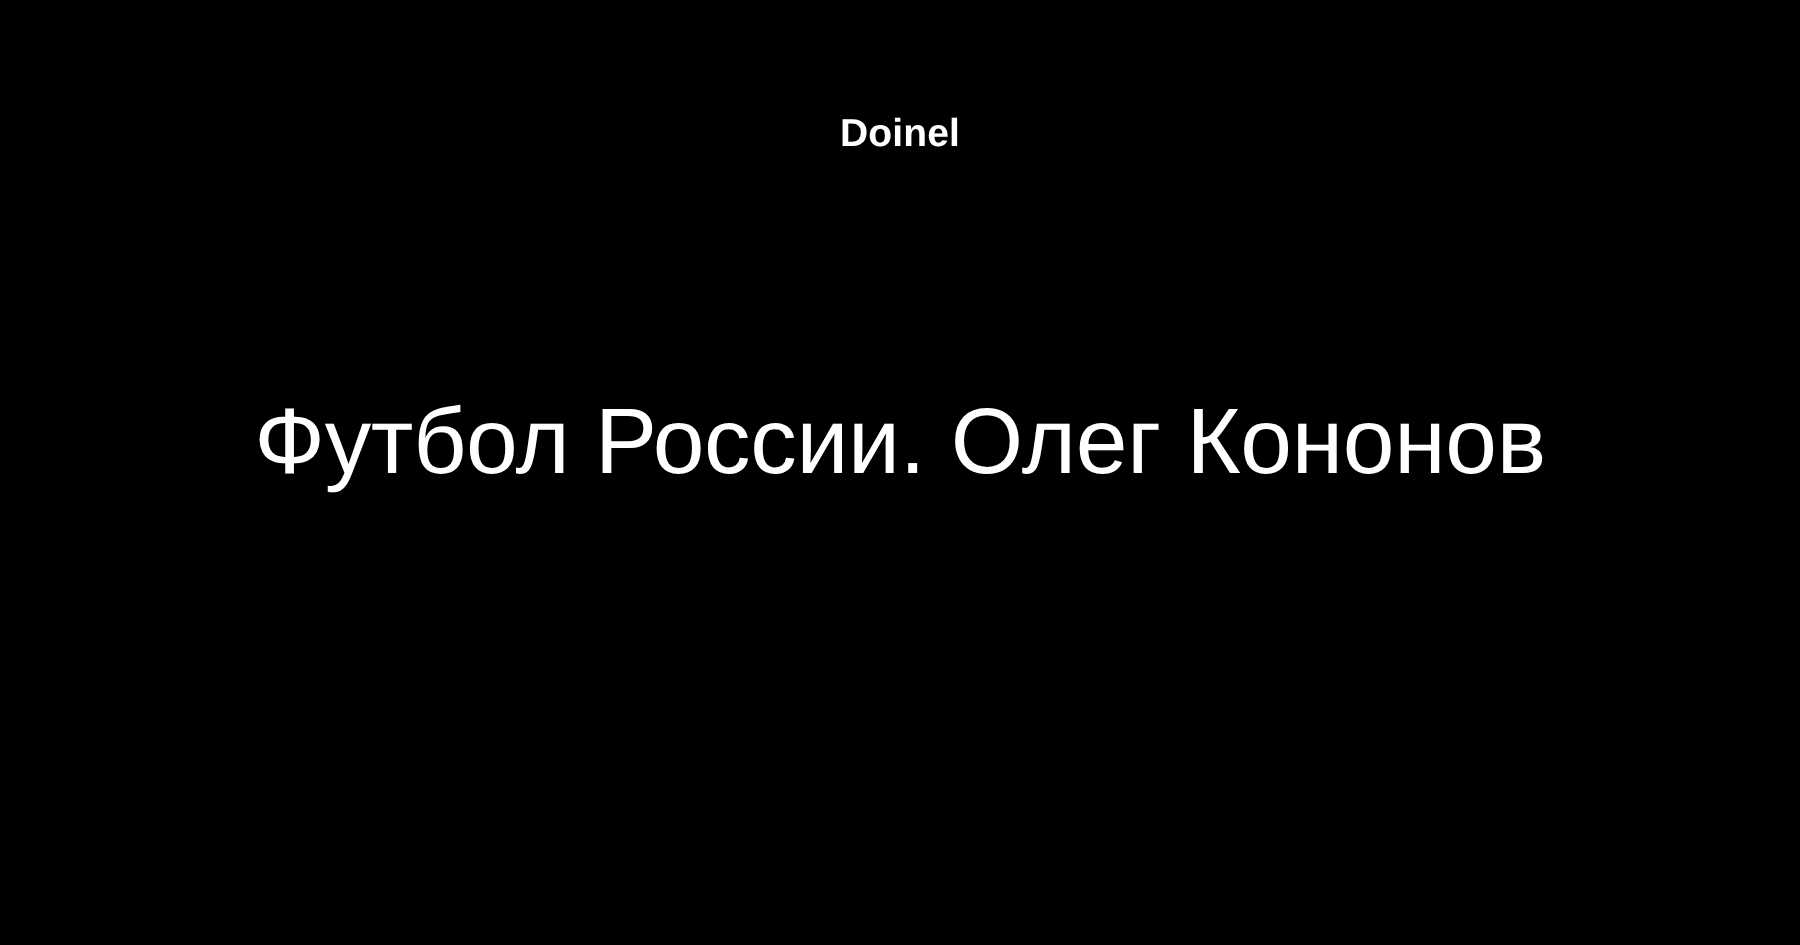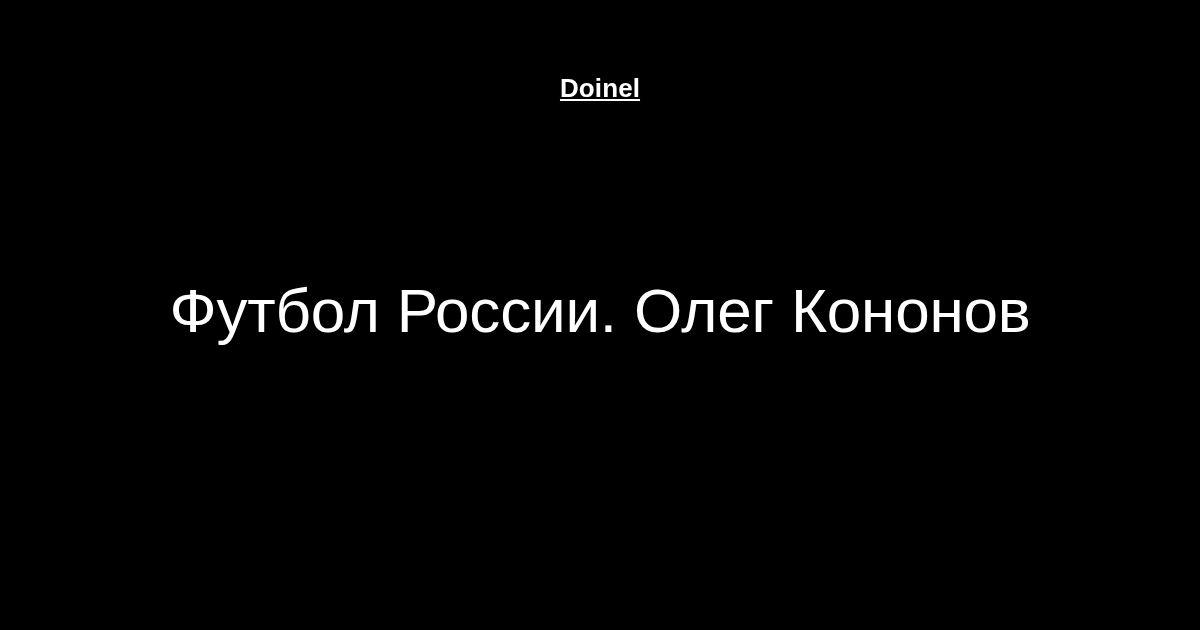--- a/index.html
+++ b/index.html
@@ -32,34 +32,33 @@
     top: 73px;
     left: 0;
     right: 0;
     text-align: center;
     font-size: 26px;
     font-weight: 600;
     line-height: 30px;
     letter-spacing: 0.1px;
     color: #ffffff;
     white-space: nowrap;
-    text-decoration: underline;
   }
 
   
   .headline-wrap {
     position: absolute;
     top: 258px;
     left: 60px;
     right: 60px;
     text-align: center;
   }
 
   .headline {
-    margin: 16px;
+    margin: 0;
     font-size: 62px;
     font-weight: 400;
     line-height: 74px;
     letter-spacing: -0.2px;
     color: #ffffff;
     word-wrap: break-word;
   }
 </style>
 </head>
 <body>

